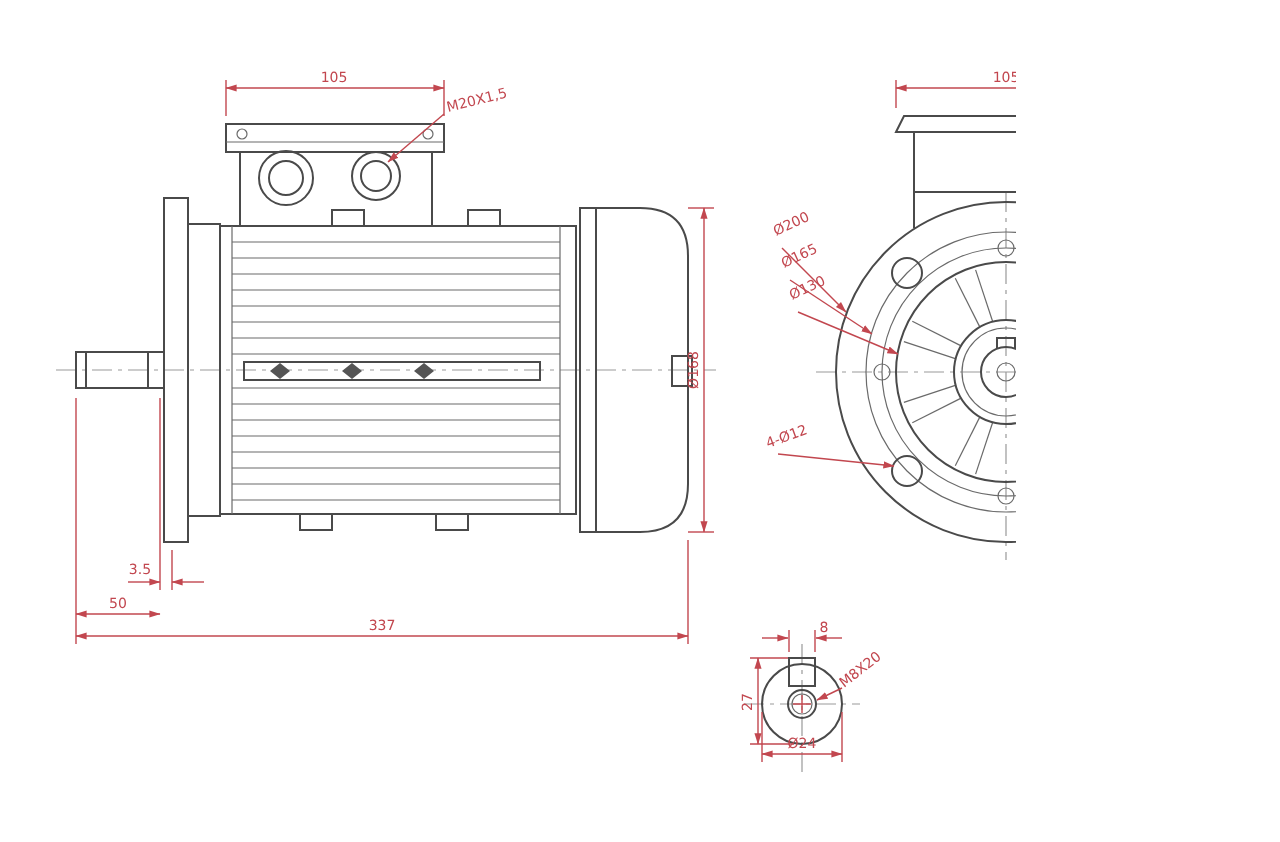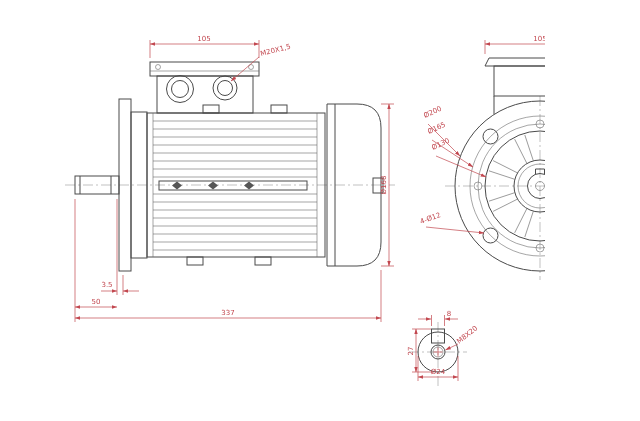--- a/index.html
+++ b/index.html
@@ -1,17 +1,17 @@
 <!DOCTYPE html>
 <html><head>
 <meta charset="utf-8">
 <style>
   html,body{margin:0;padding:0;background:#ffffff;}
   .canvas{width:508px;height:421px;background:#ffffff;position:relative;overflow:hidden;
-          font-family:"DejaVu Sans", sans-serif;margin-left:37px;}
+          font-family:"DejaVu Sans", sans-serif;}
   svg text{font-family:"DejaVu Sans", sans-serif;font-size:7px;fill:#c2474f;}
   svg .dim{stroke:#c2474f;stroke-width:0.7;fill:none;}
   svg .ol{stroke:#4a4a4a;fill:none;stroke-width:1;}
   svg .thin{stroke:#6a6a6a;stroke-width:0.6;fill:none;}
   svg .cl{stroke:#999;stroke-width:0.6;fill:none;stroke-dasharray:10 3 2 3;}
 </style>
 </head>
 <body>
 
 <div class="canvas">

